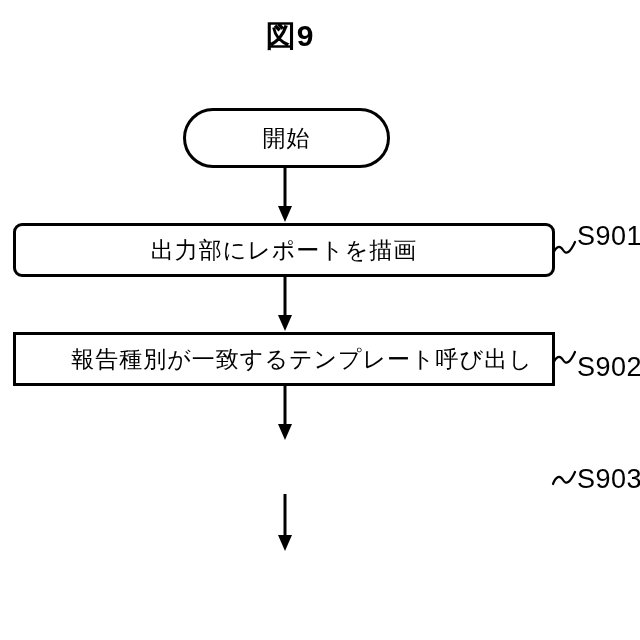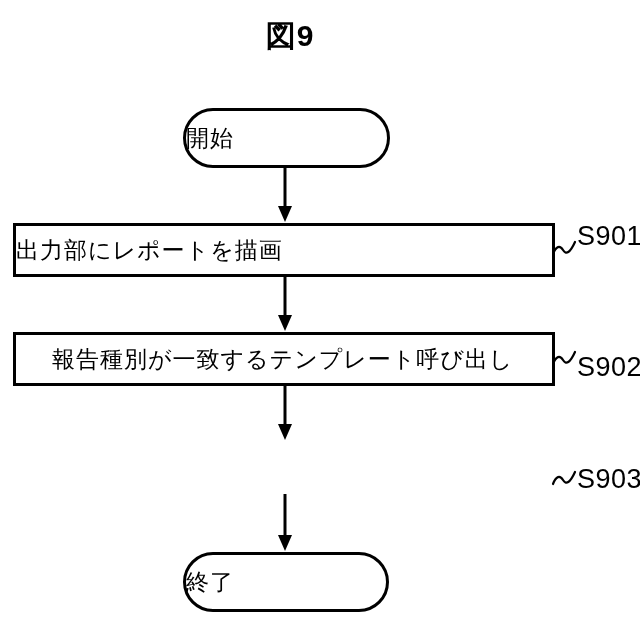--- a/index.html
+++ b/index.html
@@ -9,29 +9,29 @@
   }
   .fig-title {
     position:absolute; left:180px; top:16px; width:220px;
     text-align:center; font-size:30px; font-weight:bold; letter-spacing:1px;
   }
   .connectors { position:absolute; left:0; top:0; width:640px; height:640px; pointer-events:none; }
   .flowline  { stroke:#000000; stroke-width:3; }
   .arrowhead { fill:#000000; stroke:none; }
   .squiggle  { fill:none; stroke:#000000; stroke-width:2.2; stroke-linecap:round; }
   .node {
-    position:absolute; display:flex; align-items:center; justify-content:flex-start;
+    position:absolute; display:flex; align-items:center; justify-content:center;
     background:#ffffff; border:3px solid #000000; box-sizing:border-box;
     font-size:23px; letter-spacing:1px; white-space:nowrap;
   }
   .terminal { border-radius:30px; }
   .terminal-start { left:183px; top:108px; width:207px; height:60px; }
   .terminal-end   { left:183px; top:552px; width:206px; height:60px; }
   .process { left:13px; width:542px; height:54px; }
-  .process-1 { top:223px; }
+  .process-1 { top:223px;border-radius:9px; }
   .process-2 { top:332px;padding-left:36px; }
   .process-3 { top:441px; }
   .step-id { position:absolute; font-size:27px; letter-spacing:0.5px; }
   .step-id-1 { left:577px; top:221px; }
   .step-id-2 { left:577px; top:352px; }
   .step-id-3 { left:577px; top:464px; }
 </style>
 </head>
 <body>
 
@@ -70,17 +70,14 @@
   </div>
   <span class="step-id step-id-1">S901</span>
 
   <div class="node process process-2">
     <span>報告種別が一致するテンプレート呼び出し</span>
   </div>
   <span class="step-id step-id-2">S902</span>
 
   <span class="step-id step-id-3">S903</span>
 
-  <div class="node terminal terminal-end">
-    <span>終了</span>
-  </div>
 
 </div>
 
 </body></html>

